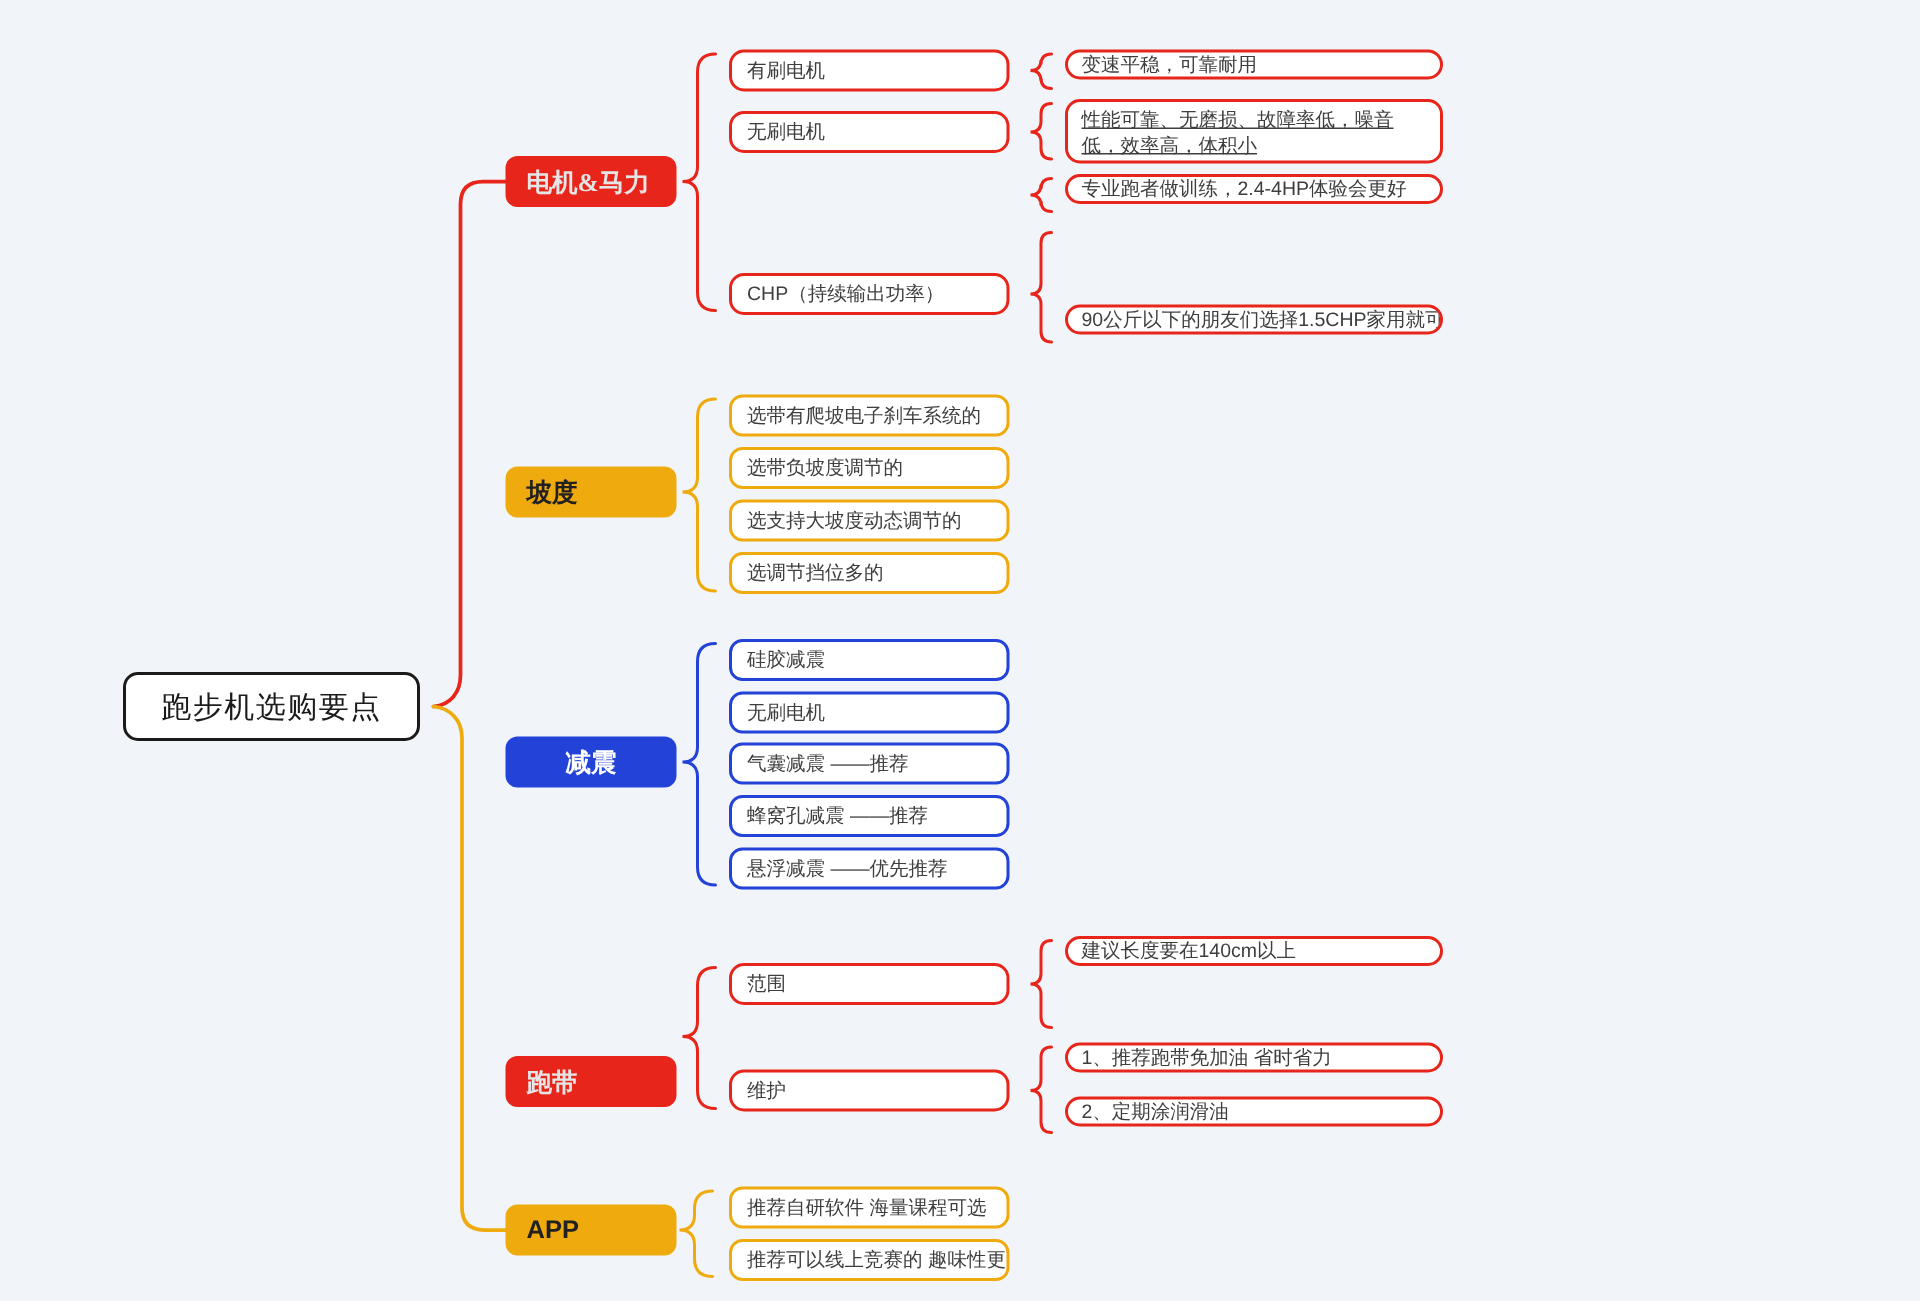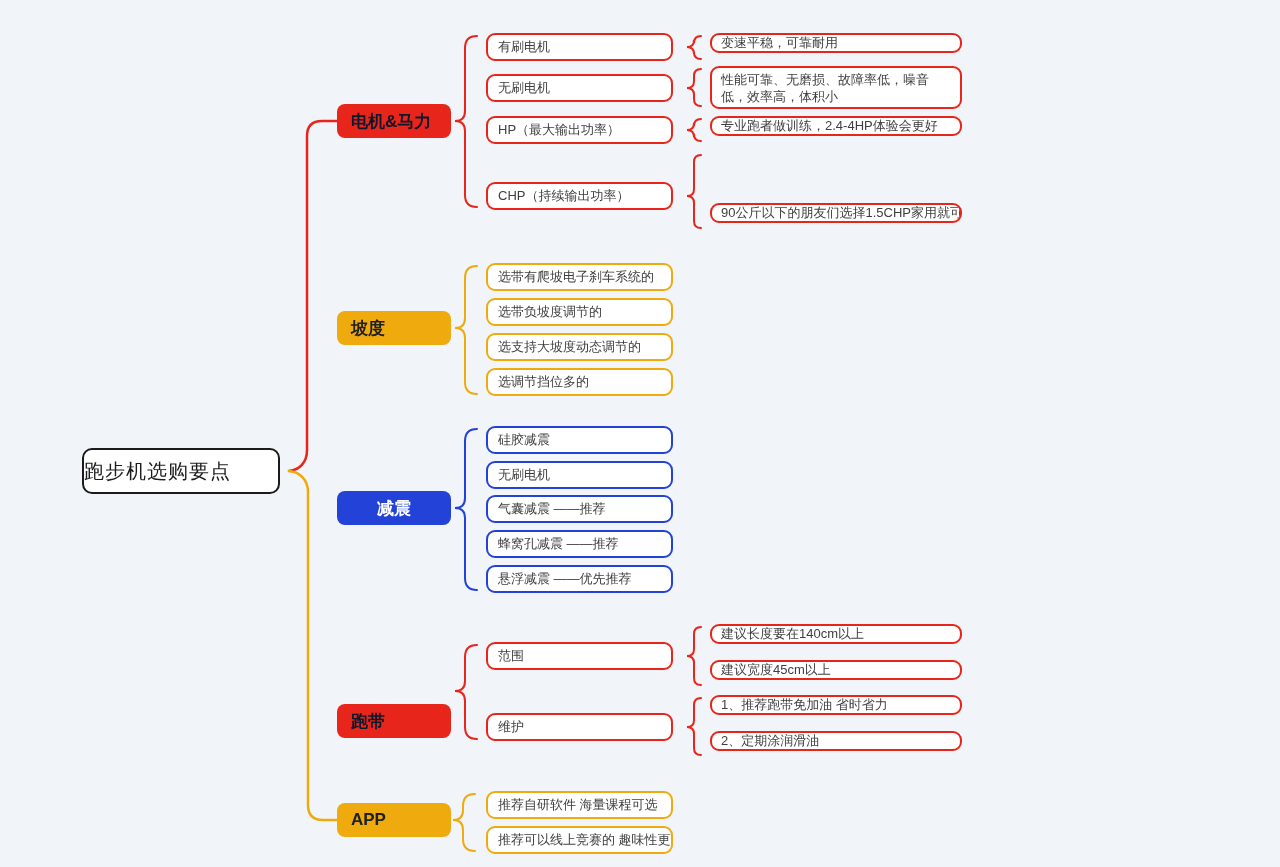--- a/index.html
+++ b/index.html
@@ -15,49 +15,50 @@
 
   .node {
     position:absolute;
     display:flex;
     align-items:center;
     background:#ffffff;
   }
   .root {
     left:82px; top:448px; width:198px; height:46px;
     border:2.5px solid #1b1b1b; border-radius:10px;
+    justify-content:center;
     font-size:20px; color:#1b1b1b; letter-spacing:1px;
   }
   .branch {
     left:337px; width:114px; height:34px;
     border-radius:8px;
     font-size:17px; font-weight:700;
     padding-left:14px;
   }
-  .branch.red    { background:var(--red);    color:#0f172a; border:none; }
+  .branch.red    { background:var(--red);    color:#e5e5e5; border:none;font-family:Liberation Serif, serif; }
   .branch.yellow { background:var(--yellow); color:#212121; border:none; }
   .branch.blue   { background:var(--blue);   color:#ffffff; border:none;padding-left:40px; }
 
   .child {
     left:486px; width:187px; height:28px;
     border:2px solid; border-radius:9px;
     font-size:13px; color:#3e3e3e;
     padding:0 10px;
     white-space:nowrap; overflow:hidden;
   }
   .leaf {
     left:710px; width:252px;
     border:2px solid; border-radius:9px;
     font-size:13px; color:#3e3e3e;
     padding:0 9px;
   }
   .leaf.one { height:20px; white-space:nowrap; overflow:hidden; }
-  .leaf.two { height:43px; line-height:17px; padding:3px 9px; }
+  .leaf.two { height:43px; line-height:17px; padding:3px 9px;text-decoration:underline; }
 
-  .b-red    { border-color:var(--red); }
+  .b-red    { border-color:var(--red);border-radius:10px; }
   .b-yellow { border-color:var(--yellow); }
   .b-blue   { border-color:var(--blue); }
 </style>
 </head>
 <body>
 
 <div id="canvas">
 
   <svg id="connectors" width="1280" height="867">
       <path d="M289,471 C300,470 307,462 307,450 L307,136 Q307,121 322,121 L337,121" fill="none" stroke="#e8251a" stroke-width="2.5" stroke-linecap="round"></path>
@@ -80,23 +81,20 @@
   </div>
 
   <div class="node branch red" style="top:104px">
     <span>电机&amp;马力</span>
   </div>
   <div class="node child b-red" style="top:33px">
     <span>有刷电机</span>
   </div>
   <div class="node child b-red" style="top:74px">
     <span>无刷电机</span>
-  </div>
-  <div class="node child b-red" style="top:116px">
-    <span>HP（最大输出功率）</span>
   </div>
   <div class="node child b-red" style="top:182px">
     <span>CHP（持续输出功率）</span>
   </div>
   <div class="node leaf one b-red" style="top:33px">
     <span>变速平稳，可靠耐用</span>
   </div>
   <div class="node leaf two b-red" style="top:66px">
     <span>性能可靠、无磨损、故障率低，噪音低，效率高，体积小</span>
   </div>
@@ -147,23 +145,20 @@
   </div>
   <div class="node child b-red" style="top:642px">
     <span>范围</span>
   </div>
   <div class="node child b-red" style="top:713px">
     <span>维护</span>
   </div>
   <div class="node leaf one b-red" style="top:624px">
     <span>建议长度要在140cm以上</span>
   </div>
-  <div class="node leaf one b-red" style="top:660px">
-    <span>建议宽度45cm以上</span>
-  </div>
   <div class="node leaf one b-red" style="top:695px">
     <span>1、推荐跑带免加油 省时省力</span>
   </div>
   <div class="node leaf one b-red" style="top:731px">
     <span>2、定期涂润滑油</span>
   </div>
 
   <div class="node branch yellow" style="top:803px">
     <span>APP</span>
   </div>

